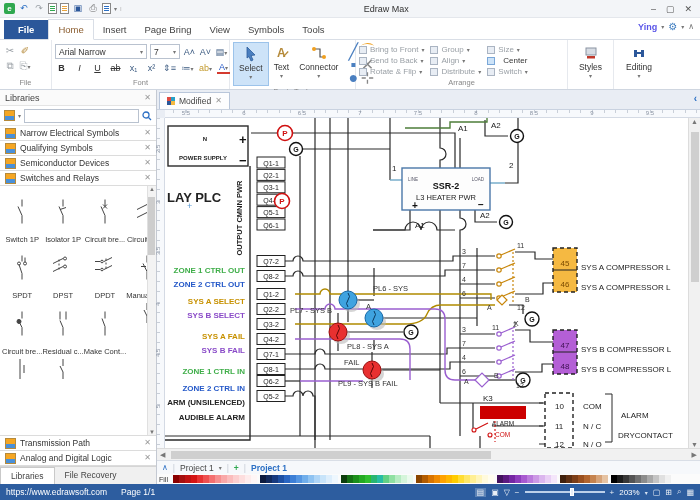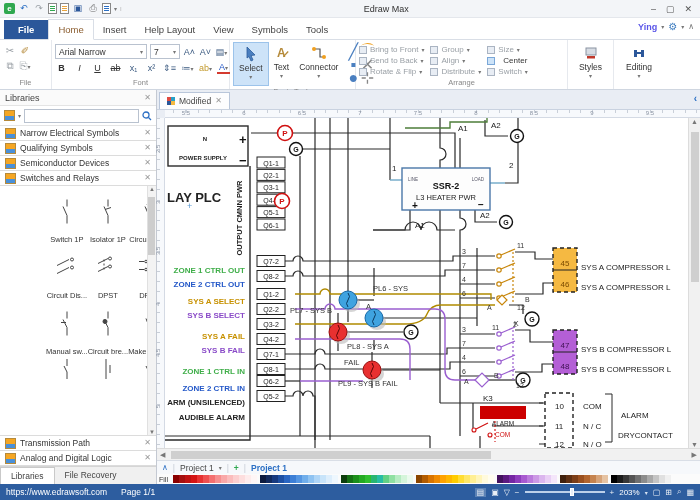--- a/index.html
+++ b/index.html
@@ -48,21 +48,21 @@
   .main{display:flex;height:394px;}
   .sidebar{width:157px;background:#fff;border-right:1px solid #c4c9d2;display:flex;flex-direction:column;}
   .sb-header{height:16px;display:flex;align-items:center;justify-content:space-between;padding:0 5px;font-size:9px;color:#444;background:#fafafa;border-bottom:1px solid #e4e4e4;}
   .sb-search{height:20px;display:flex;align-items:center;gap:3px;padding:0 4px;border-bottom:1px solid #e4e4e4;}
   .lib-ico{width:11px;height:11px;background:linear-gradient(180deg,#f5a623 55%,#4a90d9 55%);border:1px solid #b58a3a;flex:none;}
   .sb-search input{flex:1;height:14px;border:1px solid #b9c2cf;font-size:8px;padding:0 2px;min-width:0;}
   .sb-group{height:15px;display:flex;align-items:center;gap:4px;padding:0 5px;border-bottom:1px solid #dcdcdc;background:#fff;}
   .sb-group .glabel{flex:1;font-size:8.5px;color:#333;white-space:nowrap;overflow:hidden;}
   .xbtn{color:#999;font-size:8px;line-height:1;}
   .sym-area{height:250px;position:relative;border-bottom:1px solid #dcdcdc;overflow:hidden;}
-  .sym-grid{display:grid;grid-template-columns:repeat(3,1fr);padding:2px 10px 0 2px;margin-left:44px;}
+  .sym-grid{display:grid;grid-template-columns:repeat(4,1fr);padding:2px 10px 0 2px;}
   .sym-cell{height:56px;display:flex;flex-direction:column;align-items:center;justify-content:flex-end;}
   .sym-cell svg{flex:1;}
   .sym-label{font-size:7.5px;color:#333;white-space:nowrap;overflow:hidden;max-width:44px;}
   .sb-scroll{position:absolute;right:0;top:0;bottom:0;width:9px;background:#f3f3f3;border-left:1px solid #e0e0e0;display:flex;flex-direction:column;align-items:center;justify-content:space-between;font-size:6px;color:#777;}
   .sb-thumb{position:absolute;right:1px;top:11px;width:7px;height:58px;background:#cdcdcd;}
   .sb-tabs{height:18px;display:flex;background:#f0f0f0;border-top:1px solid #d5d5d5;}
   .sb-tab{font-size:8.5px;color:#444;padding:3px 10px;}
   .sb-tab.active{background:#fff;border:1px solid #c9c9c9;border-bottom:none;}
   
   .canvas-col{flex:1;display:flex;flex-direction:column;background:#e9edf4;min-width:0;}
@@ -124,21 +124,21 @@
     <span>–</span>
     <span>▢</span>
     <span>✕</span>
   </div>
 </div>
 
 <div class="menubar">
   <span class="tab-file">File</span>
   <span class="mtab active">Home</span>
   <span class="mtab">Insert</span>
-  <span class="mtab">Help Layout</span>
+  <span class="mtab">Page Bring</span>
   <span class="mtab">View</span>
   <span class="mtab">Symbols</span>
   <span class="mtab">Tools</span>
   <div class="account">
     <span class="user">Ying</span>
     <span class="tiny-arrow">▾</span>
     <span class="gear">⚙</span>
     <span class="tiny-arrow">▾</span>
     <span class="tiny-arrow" style="font-size:8px">∧</span>
   </div>
@@ -384,20 +384,31 @@
                 <circle cx="17" cy="6" r="1.5"></circle>
                 <path d="M2,20 L14,14"></path>
                 <circle cx="17" cy="14" r="1.5"></circle>
               </g>
             </svg>
           <span class="sym-label">Circuit Dis...</span>
         </div>
         <div class="sym-cell">
           <svg width="24" height="28" viewBox="0 0 24 28">
               <g stroke="#444" fill="none">
+                <path d="M12,2 V8 M12,26 V20 M12,20 L9,11"></path>
+                <circle cx="9" cy="10" r="1.5"></circle>
+                <circle cx="15" cy="10" r="1.5"></circle>
+                <path d="M15,8.5 V4"></path>
+              </g>
+            </svg>
+          <span class="sym-label">SPDT</span>
+        </div>
+        <div class="sym-cell">
+          <svg width="24" height="28" viewBox="0 0 24 28">
+              <g stroke="#444" fill="none">
                 <path d="M2,10 L12,5 M2,18 L12,13"></path>
                 <circle cx="14" cy="5" r="1.5"></circle>
                 <circle cx="14" cy="13" r="1.5"></circle>
                 <path d="M8,6 V16" stroke-dasharray="2,2"></path>
               </g>
             </svg>
           <span class="sym-label">DPST</span>
         </div>
         <div class="sym-cell">
           <svg width="24" height="28" viewBox="0 0 24 28">
@@ -419,20 +430,28 @@
           <span class="sym-label">Manual sw...</span>
         </div>
         <div class="sym-cell">
           <svg width="24" height="28" viewBox="0 0 24 28">
               <g stroke="#444" fill="none">
                 <path d="M12,2 V9 M12,26 V18 M12,18 L8,10"></path>
                 <circle cx="9" cy="12" r="2" fill="#444"></circle>
               </g>
             </svg>
           <span class="sym-label">Circuit bre...</span>
+        </div>
+        <div class="sym-cell">
+          <svg width="24" height="28" viewBox="0 0 24 28">
+              <g stroke="#444" fill="none">
+                <path d="M9,2 V10 M15,2 V10 M12,26 V18 M12,18 L9,11"></path>
+              </g>
+            </svg>
+          <span class="sym-label">Residual c...</span>
         </div>
         <div class="sym-cell">
           <svg width="24" height="28" viewBox="0 0 24 28">
               <g stroke="#444" fill="none">
                 <path d="M12,2 V9 M12,26 V17 M12,17 L9,9"></path>
               </g>
             </svg>
           <span class="sym-label">Make Cont...</span>
         </div>
         <div class="sym-cell" style="height:26px">

